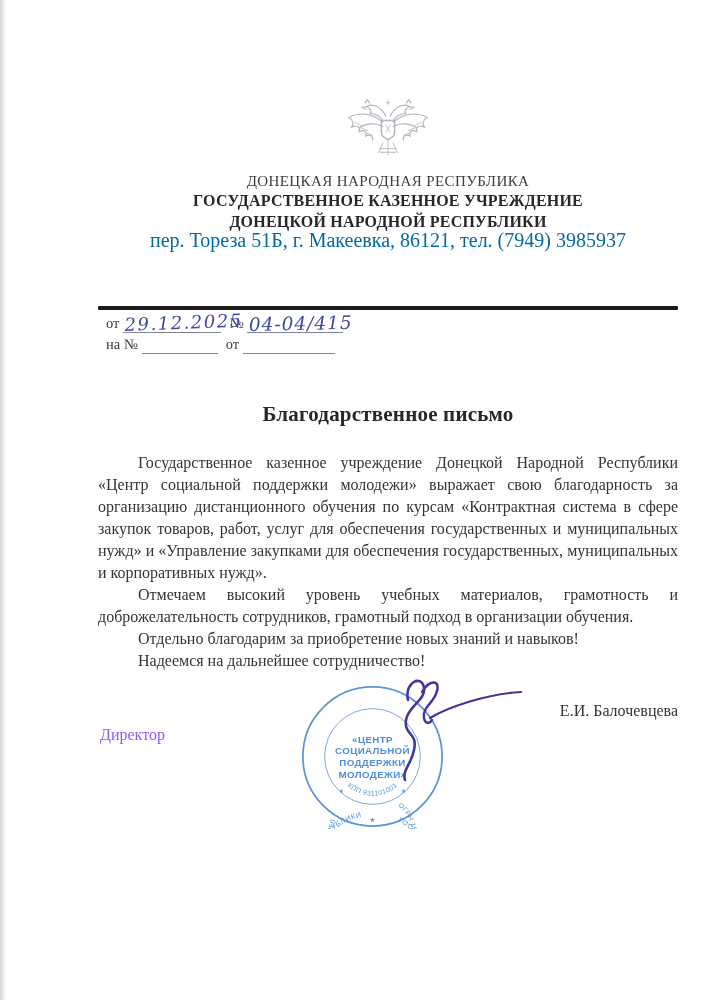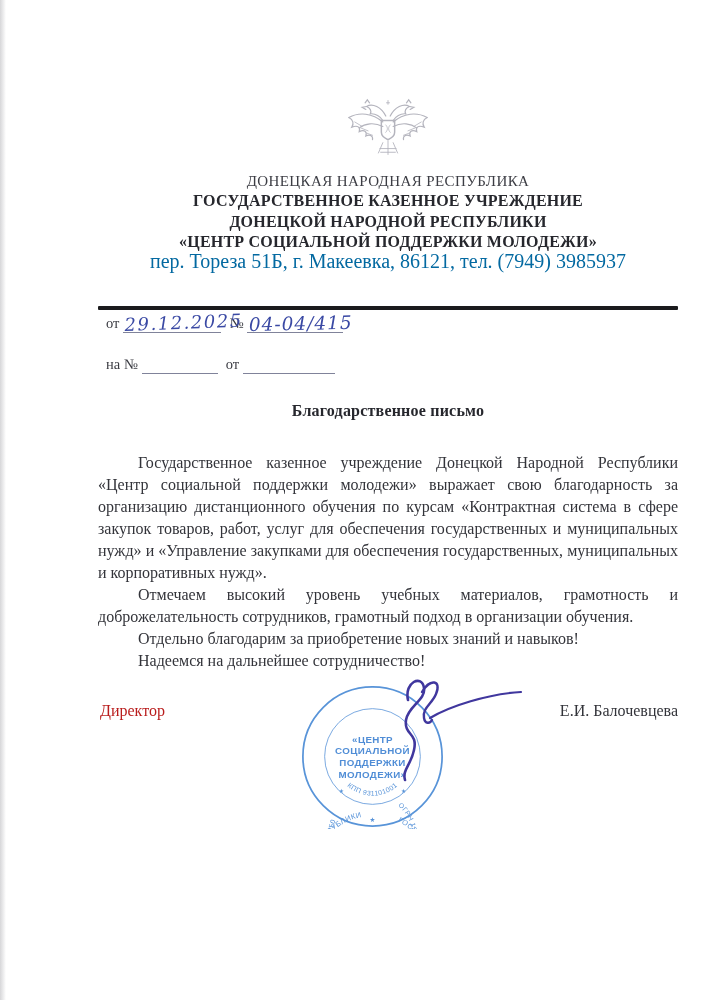--- a/index.html
+++ b/index.html
@@ -20,42 +20,42 @@
   .letterhead{position:absolute;left:98px;top:92px;width:580px;text-align:center;}
   .emblem{width:96px;height:74px;filter:blur(.5px);opacity:.95;}
   .lh-line1{font-size:15px;line-height:19px;margin-top:2px;letter-spacing:.4px;color:#3c3d44;}
   .lh-bold{font-size:16px;line-height:20.5px;font-weight:bold;letter-spacing:.2px;color:#26272d;}
   .lh-addr{font-size:20px;line-height:16.5px;color:#0369a1;}
   
   .refblock{position:absolute;left:98px;top:306px;width:580px;}
   .rule{height:3.6px;background:#1b1b1d;border-radius:1px;}
   .ref-row{display:flex;align-items:flex-start;font-size:14.5px;color:#3a3b42;}
   .ref-row.r1{margin-top:5px;height:21px;}
-  .ref-row.r2{margin-top:20px;height:19px;}
+  .ref-row.r2{margin-top:0;height:19px;}
   .ref-label{margin:0 4px 0 8px;}
   .uline{position:relative;border-bottom:1px solid #80839a;height:17px;}
   .u-date{width:98px;}
   .u-num{width:96px;}
   .u-na{width:76px;}
   .u-ot{width:92px;}
   .hand{
     position:absolute;left:2px;bottom:-3px;
     font-family:"DejaVu Serif", serif;font-style:italic;
     color:#3a49a4;font-size:18px;letter-spacing:1.5px;white-space:nowrap;
     transform:rotate(-2.2deg);transform-origin:left bottom;
   }
   .hand.num{font-size:18.5px;letter-spacing:1px;transform:rotate(-1.2deg);}
   
   .title{position:absolute;left:98px;top:402px;width:580px;text-align:center;
-         font-weight:bold;font-size:16px;letter-spacing:.2px;color:#26272d;}
+         font-weight:bold;font-size:21px;letter-spacing:.2px;color:#26272d;}
   .body-text{position:absolute;left:98px;top:452px;width:580px;
              font-size:16px;line-height:22px;text-align:justify;color:#33343a;}
   .body-text p{margin:0;text-indent:40px;}
   
-  .sig-position{position:absolute;left:100px;top:702px;font-size:16px;color:#b91c1c;}
+  .sig-position{position:absolute;left:100px;top:726px;font-size:16px;color:#8b5cf6;}
   .sig-name{position:absolute;left:98px;top:702px;width:580px;text-align:right;font-size:16px;color:#33343a;}
   .stamp{position:absolute;left:300px;top:684px;width:145px;height:145px;opacity:.93;filter:blur(.25px);}
   .stamp text{font-family:"Liberation Sans", sans-serif;}
   .signature{position:absolute;left:378px;top:662px;width:150px;height:130px;}
 </style>
 </head>
 <body>
 
 <div class="page">
 
@@ -79,21 +79,20 @@
         <path d="M62 42 c3 3 3 7 0 10 M68 42 c-3 3 -3 7 0 10" stroke-width="1.1"></path>
 
         <path d="M63 12 h4 M65 9 v5" stroke-width="1.2"></path>
 
         <path d="M58 66 L52 80 M65 64 L65 82 M72 66 L78 80 M54 74 L76 74 M55 79 L75 79" stroke-width="1.2"></path>
       </g>
     </svg>
     <div class="lh-line1">ДОНЕЦКАЯ НАРОДНАЯ РЕСПУБЛИКА</div>
     <div class="lh-bold">ГОСУДАРСТВЕННОЕ КАЗЕННОЕ УЧРЕЖДЕНИЕ</div>
     <div class="lh-bold">ДОНЕЦКОЙ НАРОДНОЙ РЕСПУБЛИКИ</div>
-    <div class="lh-bold">«ЦЕНТР СОЦИАЛЬНОЙ ПОДДЕРЖКИ МОЛОДЕЖИ»</div>
     <div class="lh-addr">пер. Тореза 51Б, г. Макеевка, 86121, тел. (7949) 3985937</div>
   </div>
 
   <div class="refblock">
     <div class="rule"></div>
     <div class="ref-row r1">
       <span class="ref-label">от</span>
       <span class="uline u-date">
         <span class="hand">29.12.2025</span>
       </span>

